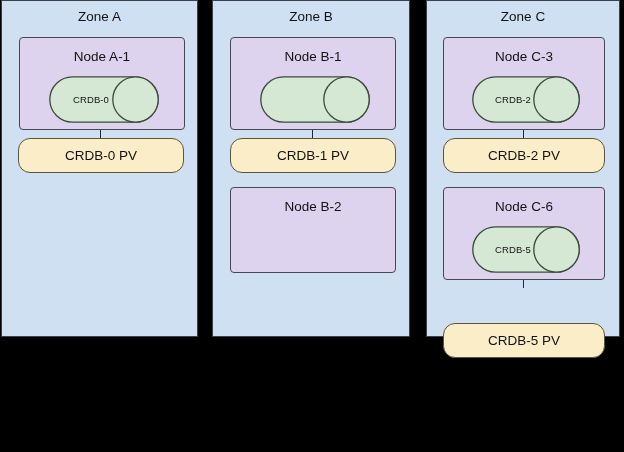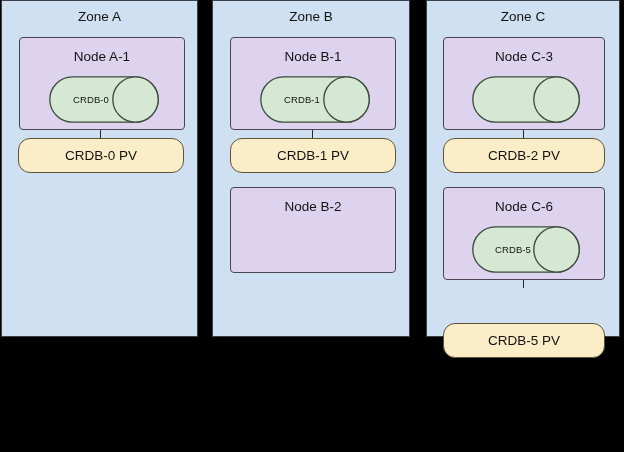--- a/index.html
+++ b/index.html
@@ -131,21 +131,20 @@
     <div class="zone-title">Zone B</div>
 
     <div class="node" style="left:17px; top:36px; width:166px; height:93px;">
       <div class="node-title">Node B-1</div>
 
       <div class="cyl" style="left:29px; top:38px; width:110px; height:47px;">
         <svg width="110" height="47" viewBox="0 0 110 47" aria-hidden="true">
           <path d="M 23.5 0.8 L 86.5 0.8 A 22.7 22.7 0 0 1 86.5 46.2 L 23.5 46.2 A 22.7 22.7 0 0 1 23.5 0.8 Z" fill="#d5e8d4" stroke="#3b4a3a" stroke-width="1.3"></path>
           <ellipse cx="86.5" cy="23.5" rx="22.7" ry="22.7" fill="#d5e8d4" stroke="#3b4a3a" stroke-width="1.3"></ellipse>
         </svg>
-        <div class="cyl-label">CRDB-1</div>
       </div>
     </div>
 
     <div class="conn" style="left:99px; top:129px; height:8px;"></div>
 
     <div class="pv" style="left:17px; top:137px; width:166px; height:35px;">CRDB-1 PV</div>
 
     <div class="node" style="left:17px; top:186px; width:166px; height:86px;">
       <div class="node-title">Node B-2</div>
     </div>
@@ -155,20 +154,21 @@
     <div class="zone-title">Zone C</div>
 
     <div class="node" style="left:16px; top:36px; width:162px; height:93px;">
       <div class="node-title">Node C-3</div>
 
       <div class="cyl" style="left:28px; top:38px; width:108px; height:47px;">
         <svg width="108" height="47" viewBox="0 0 108 47" aria-hidden="true">
           <path d="M 23.5 0.8 L 84.5 0.8 A 22.7 22.7 0 0 1 84.5 46.2 L 23.5 46.2 A 22.7 22.7 0 0 1 23.5 0.8 Z" fill="#d5e8d4" stroke="#3b4a3a" stroke-width="1.3"></path>
           <ellipse cx="84.5" cy="23.5" rx="22.7" ry="22.7" fill="#d5e8d4" stroke="#3b4a3a" stroke-width="1.3"></ellipse>
         </svg>
+        <div class="cyl-label">CRDB-2</div>
       </div>
     </div>
 
     <div class="conn" style="left:96px; top:129px; height:8px;"></div>
 
     <div class="pv" style="left:16px; top:137px; width:162px; height:35px;">CRDB-2 PV</div>
 
     <div class="node" style="left:16px; top:186px; width:162px; height:93px;">
       <div class="node-title">Node C-6</div>
 

